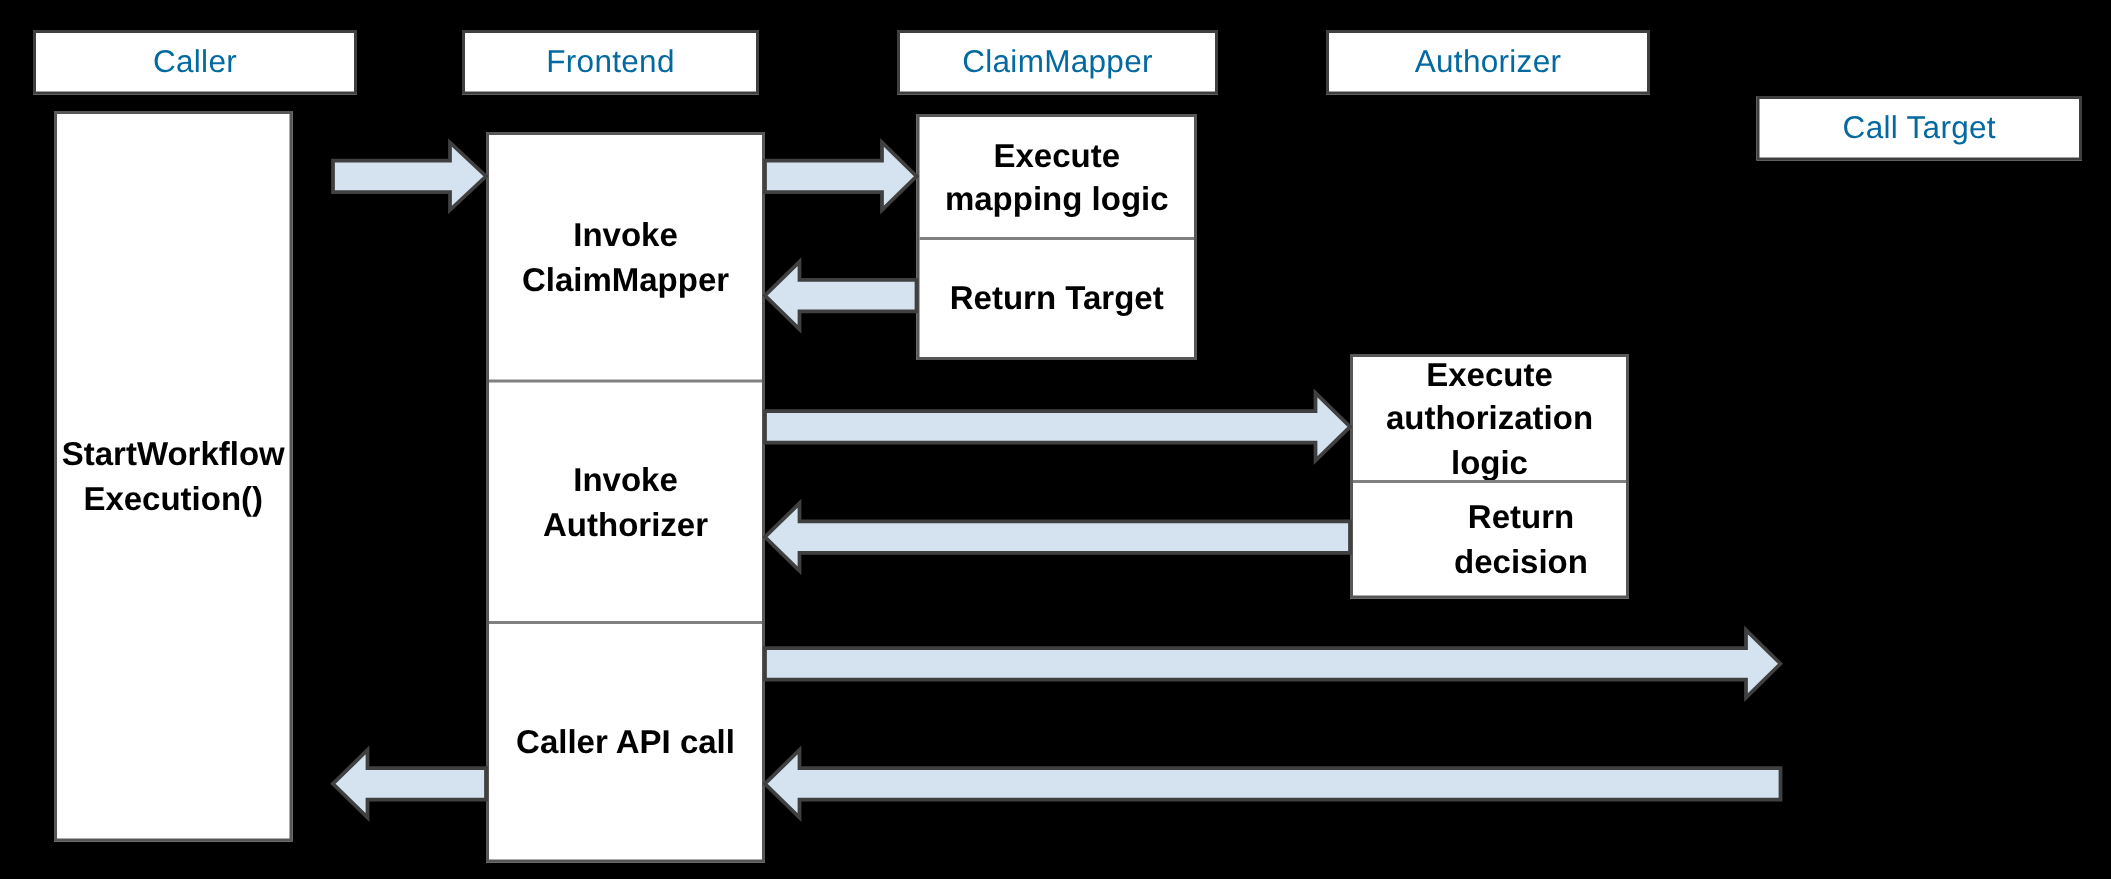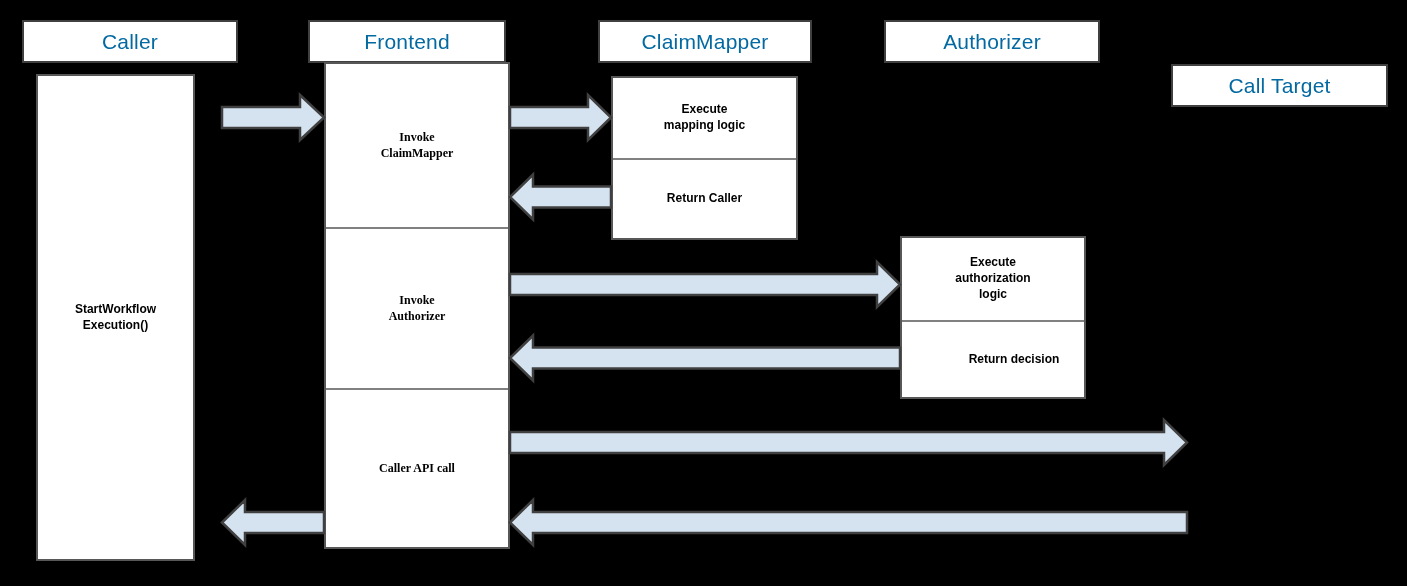--- a/index.html
+++ b/index.html
@@ -42,21 +42,21 @@
     display: flex;
     flex-direction: column;
   }
   .act-seg {
     box-sizing: border-box;
     display: flex;
     align-items: center;
     justify-content: center;
     text-align: center;
     color: #000000;
-    font-size: 12px;
+    font-size: 22px;
     font-weight: bold;
     line-height: 1.32;
     padding: 2px 6px;
     overflow: hidden;
   }
   .act-seg + .act-seg {
     border-top: 2px solid #808080;
   }
 
   
@@ -97,29 +97,29 @@
   </div>
 
   <div class="lifeline-header" style="left:1171px; top:20px; width:217px; height:43px;margin-top:44px;">
     <span>Call Target</span>
   </div>
 
   <div class="activation" style="left:36px; top:74px; width:159px; height:487px;">
     <div class="act-seg" style="flex:1 1 auto;">StartWorkflow<br>Execution()</div>
   </div>
 
-  <div class="activation" style="left:324px; top:62px; width:186px; height:487px;font-family:Liberation Serif, serif;">
+  <div class="activation" style="left:324px; top:88px; width:186px; height:487px;">
     <div class="act-seg" style="height:163px;">Invoke<br>ClaimMapper</div>
     <div class="act-seg" style="height:161px;">Invoke<br>Authorizer</div>
     <div class="act-seg" style="flex:1 1 auto;">Caller API call</div>
   </div>
 
   <div class="activation" style="left:611px; top:76px; width:187px; height:164px;">
     <div class="act-seg" style="height:80px;">Execute<br>mapping logic</div>
-    <div class="act-seg" style="flex:1 1 auto;">Return Caller</div>
+    <div class="act-seg" style="flex:1 1 auto;">Return Target</div>
   </div>
 
   <div class="activation" style="left:900px; top:236px; width:186px; height:163px;">
     <div class="act-seg" style="height:82px;">Execute<br>authorization<br>logic</div>
     <div class="act-seg" style="flex:1 1 auto;padding-left:48px;">Return decision</div>
   </div>
 
 
   <svg id="arrow-layer" viewBox="0 0 1407 586">
 

